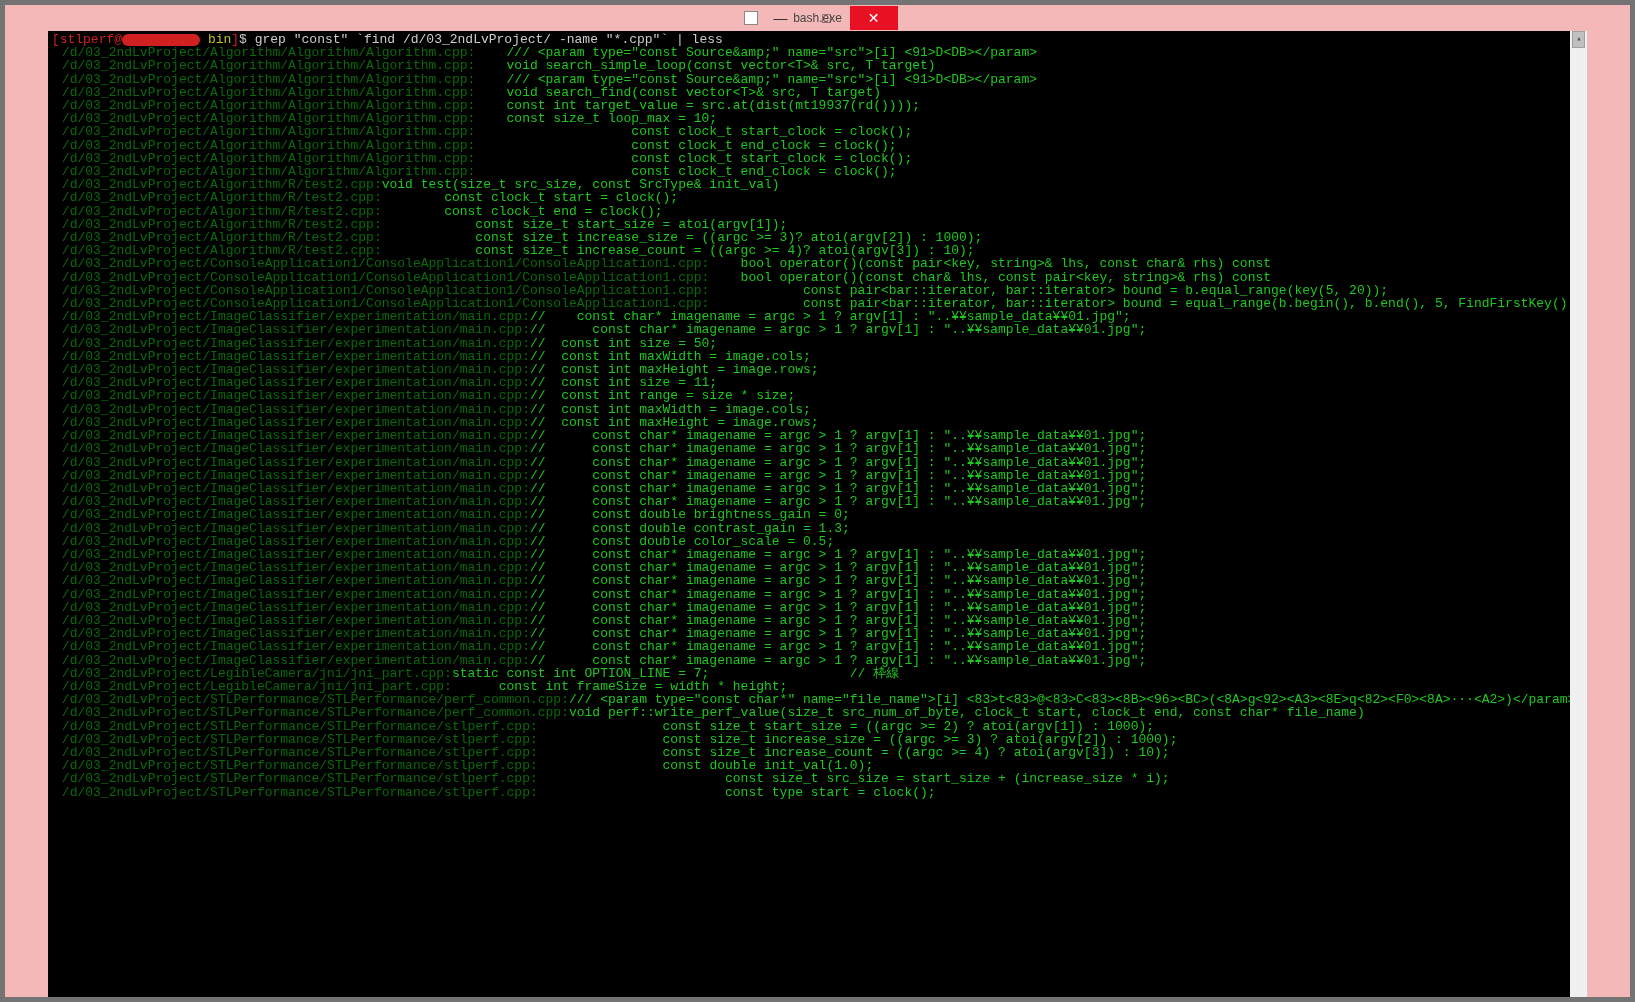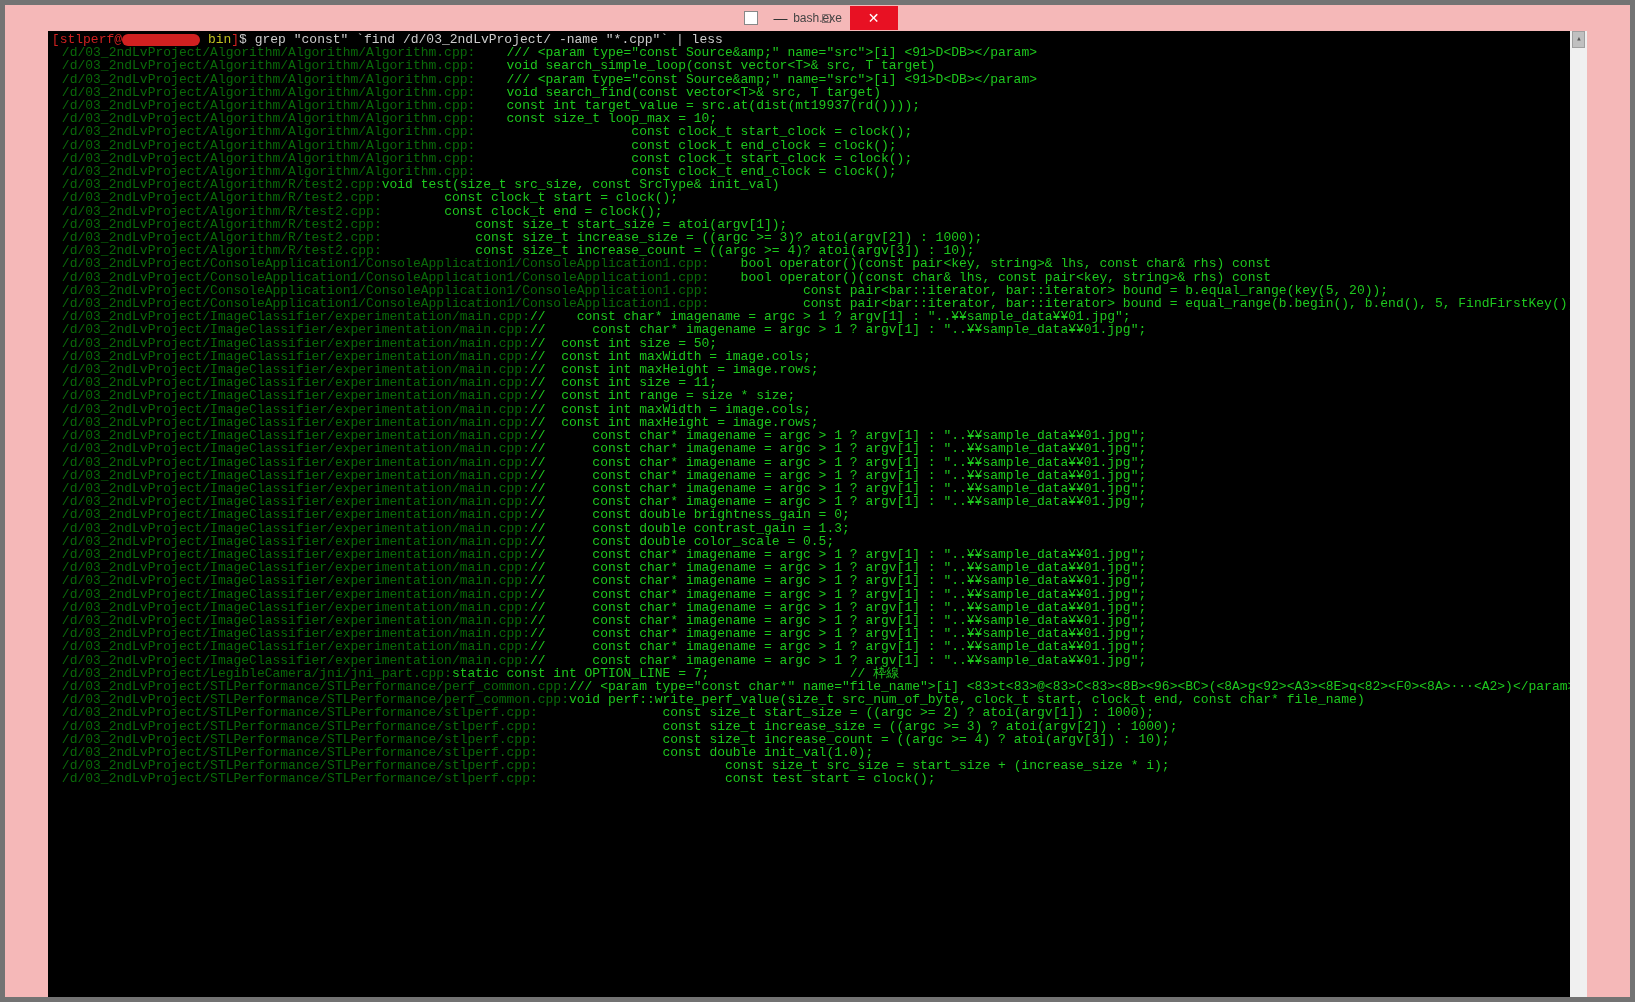--- a/index.html
+++ b/index.html
@@ -83,26 +83,27 @@
         <div class="line"><span class="dk">/d/03_2ndLvProject/ImageClassifier/experimentation/main.cpp:</span><span class="grn">//      const char* imagename = argc &gt; 1 ? argv[1] : "..¥¥sample_data¥¥01.jpg";</span></div>
         <div class="line"><span class="dk">/d/03_2ndLvProject/ImageClassifier/experimentation/main.cpp:</span><span class="grn">//      const char* imagename = argc &gt; 1 ? argv[1] : "..¥¥sample_data¥¥01.jpg";</span></div>
         <div class="line"><span class="dk">/d/03_2ndLvProject/ImageClassifier/experimentation/main.cpp:</span><span class="grn">//      const char* imagename = argc &gt; 1 ? argv[1] : "..¥¥sample_data¥¥01.jpg";</span></div>
         <div class="line"><span class="dk">/d/03_2ndLvProject/ImageClassifier/experimentation/main.cpp:</span><span class="grn">//      const char* imagename = argc &gt; 1 ? argv[1] : "..¥¥sample_data¥¥01.jpg";</span></div>
         <div class="line"><span class="dk">/d/03_2ndLvProject/ImageClassifier/experimentation/main.cpp:</span><span class="grn">//      const char* imagename = argc &gt; 1 ? argv[1] : "..¥¥sample_data¥¥01.jpg";</span></div>
         <div class="line"><span class="dk">/d/03_2ndLvProject/ImageClassifier/experimentation/main.cpp:</span><span class="grn">//      const char* imagename = argc &gt; 1 ? argv[1] : "..¥¥sample_data¥¥01.jpg";</span></div>
         <div class="line"><span class="dk">/d/03_2ndLvProject/ImageClassifier/experimentation/main.cpp:</span><span class="grn">//      const char* imagename = argc &gt; 1 ? argv[1] : "..¥¥sample_data¥¥01.jpg";</span></div>
         <div class="line"><span class="dk">/d/03_2ndLvProject/ImageClassifier/experimentation/main.cpp:</span><span class="grn">//      const char* imagename = argc &gt; 1 ? argv[1] : "..¥¥sample_data¥¥01.jpg";</span></div>
         <div class="line"><span class="dk">/d/03_2ndLvProject/ImageClassifier/experimentation/main.cpp:</span><span class="grn">//      const char* imagename = argc &gt; 1 ? argv[1] : "..¥¥sample_data¥¥01.jpg";</span></div>
         <div class="line"><span class="dk">/d/03_2ndLvProject/LegibleCamera/jni/jni_part.cpp:</span><span class="grn">static const int OPTION_LINE = 7;                  // 枠線</span></div>
+        <div class="line"><span class="dk">/d/03_2ndLvProject/LegibleCamera/jni/jni_part.cpp:</span><span class="grn">      const int frameSize = width * height;</span></div>
         <div class="line"><span class="dk">/d/03_2ndLvProject/STLPerformance/STLPerformance/perf_common.cpp:</span><span class="grn">/// &lt;param type="const char*" name="file_name"&gt;[i] &lt;83&gt;t&lt;83&gt;@&lt;83&gt;C&lt;83&gt;&lt;8B&gt;&lt;96&gt;&lt;BC&gt;(&lt;8A&gt;g&lt;92&gt;&lt;A3&gt;&lt;8E&gt;q&lt;82&gt;&lt;F0&gt;&lt;8A&gt;···&lt;A2&gt;)&lt;/param&gt;</span></div>
         <div class="line"><span class="dk">/d/03_2ndLvProject/STLPerformance/STLPerformance/perf_common.cpp:</span><span class="grn">void perf::write_perf_value(size_t src_num_of_byte, clock_t start, clock_t end, const char* file_name)</span></div>
         <div class="line"><span class="dk">/d/03_2ndLvProject/STLPerformance/STLPerformance/stlperf.cpp:</span><span class="grn">                const size_t start_size = ((argc &gt;= 2) ? atoi(argv[1]) : 1000);</span></div>
         <div class="line"><span class="dk">/d/03_2ndLvProject/STLPerformance/STLPerformance/stlperf.cpp:</span><span class="grn">                const size_t increase_size = ((argc &gt;= 3) ? atoi(argv[2]) : 1000);</span></div>
         <div class="line"><span class="dk">/d/03_2ndLvProject/STLPerformance/STLPerformance/stlperf.cpp:</span><span class="grn">                const size_t increase_count = ((argc &gt;= 4) ? atoi(argv[3]) : 10);</span></div>
         <div class="line"><span class="dk">/d/03_2ndLvProject/STLPerformance/STLPerformance/stlperf.cpp:</span><span class="grn">                const double init_val(1.0);</span></div>
         <div class="line"><span class="dk">/d/03_2ndLvProject/STLPerformance/STLPerformance/stlperf.cpp:</span><span class="grn">                        const size_t src_size = start_size + (increase_size * i);</span></div>
-        <div class="line"><span class="dk">/d/03_2ndLvProject/STLPerformance/STLPerformance/stlperf.cpp:</span><span class="grn">                        const test start = clock();</span></div>
+        <div class="line"><span class="dk">/d/03_2ndLvProject/STLPerformance/STLPerformance/stlperf.cpp:</span><span class="grn">                        const type start = clock();</span></div>
       </div>
     <div class="scrollbar">
       <div class="scrollbar-thumb"></div>
     </div>
   </div>
 </div>
 
 </body></html>

